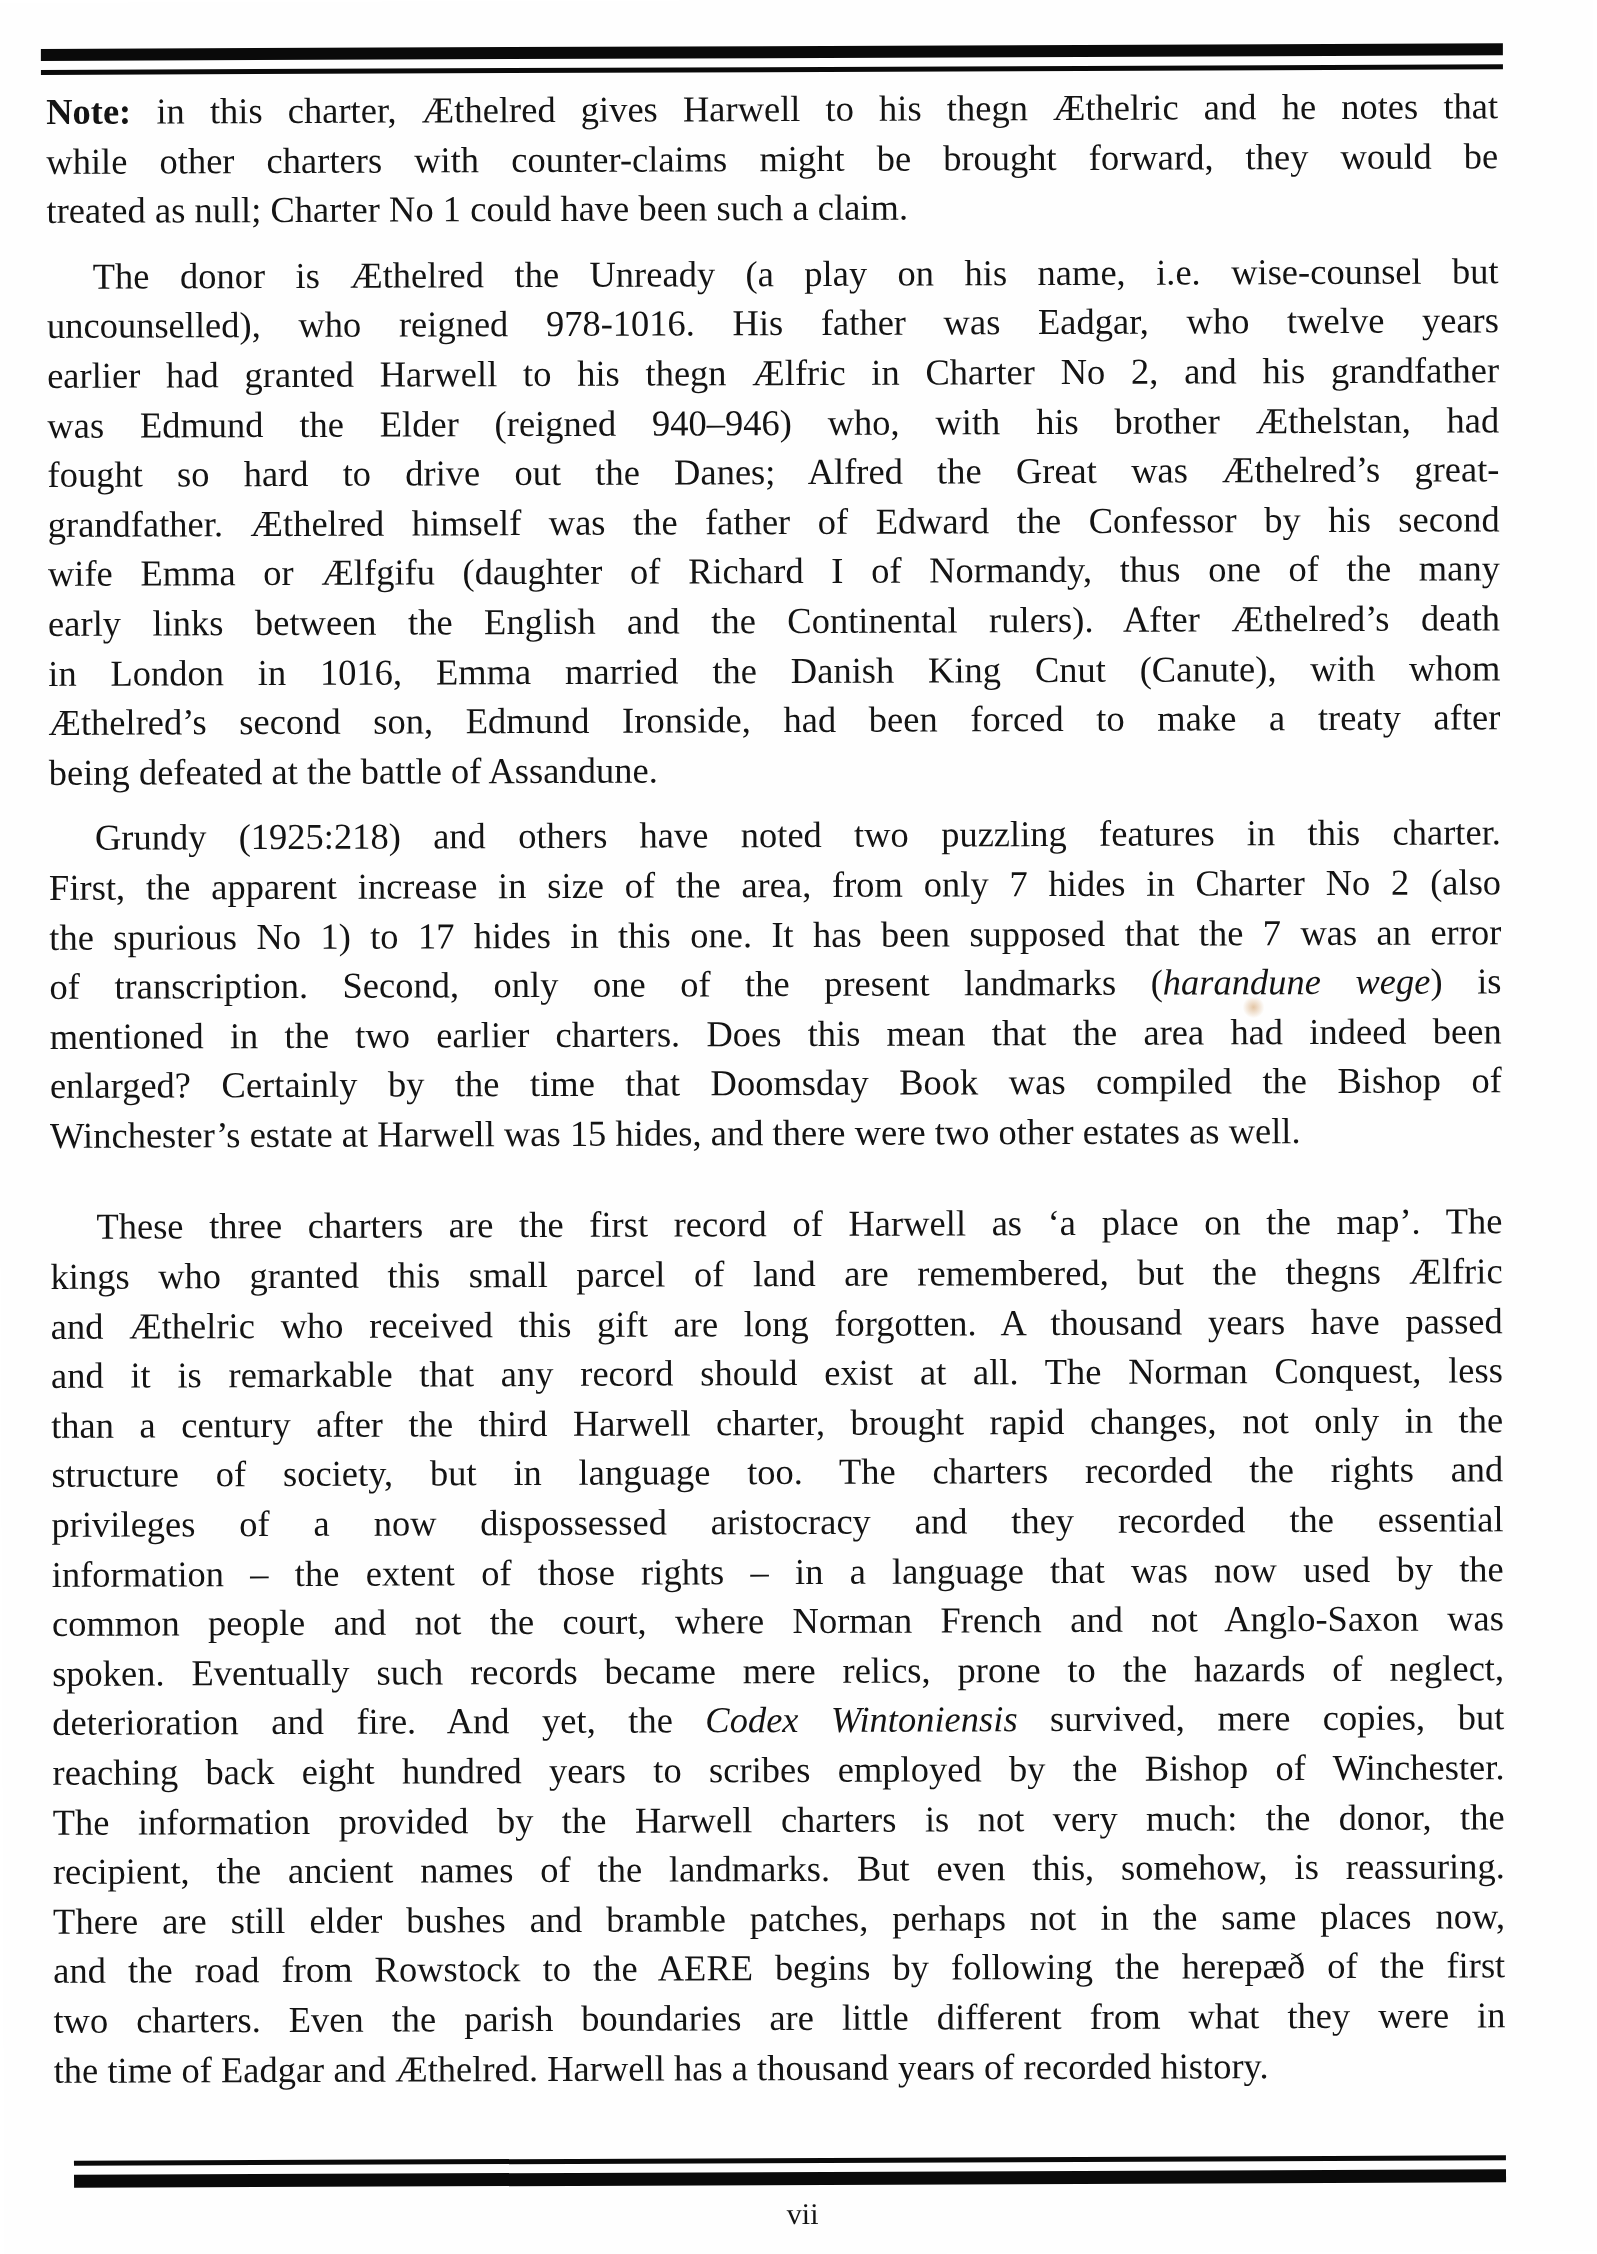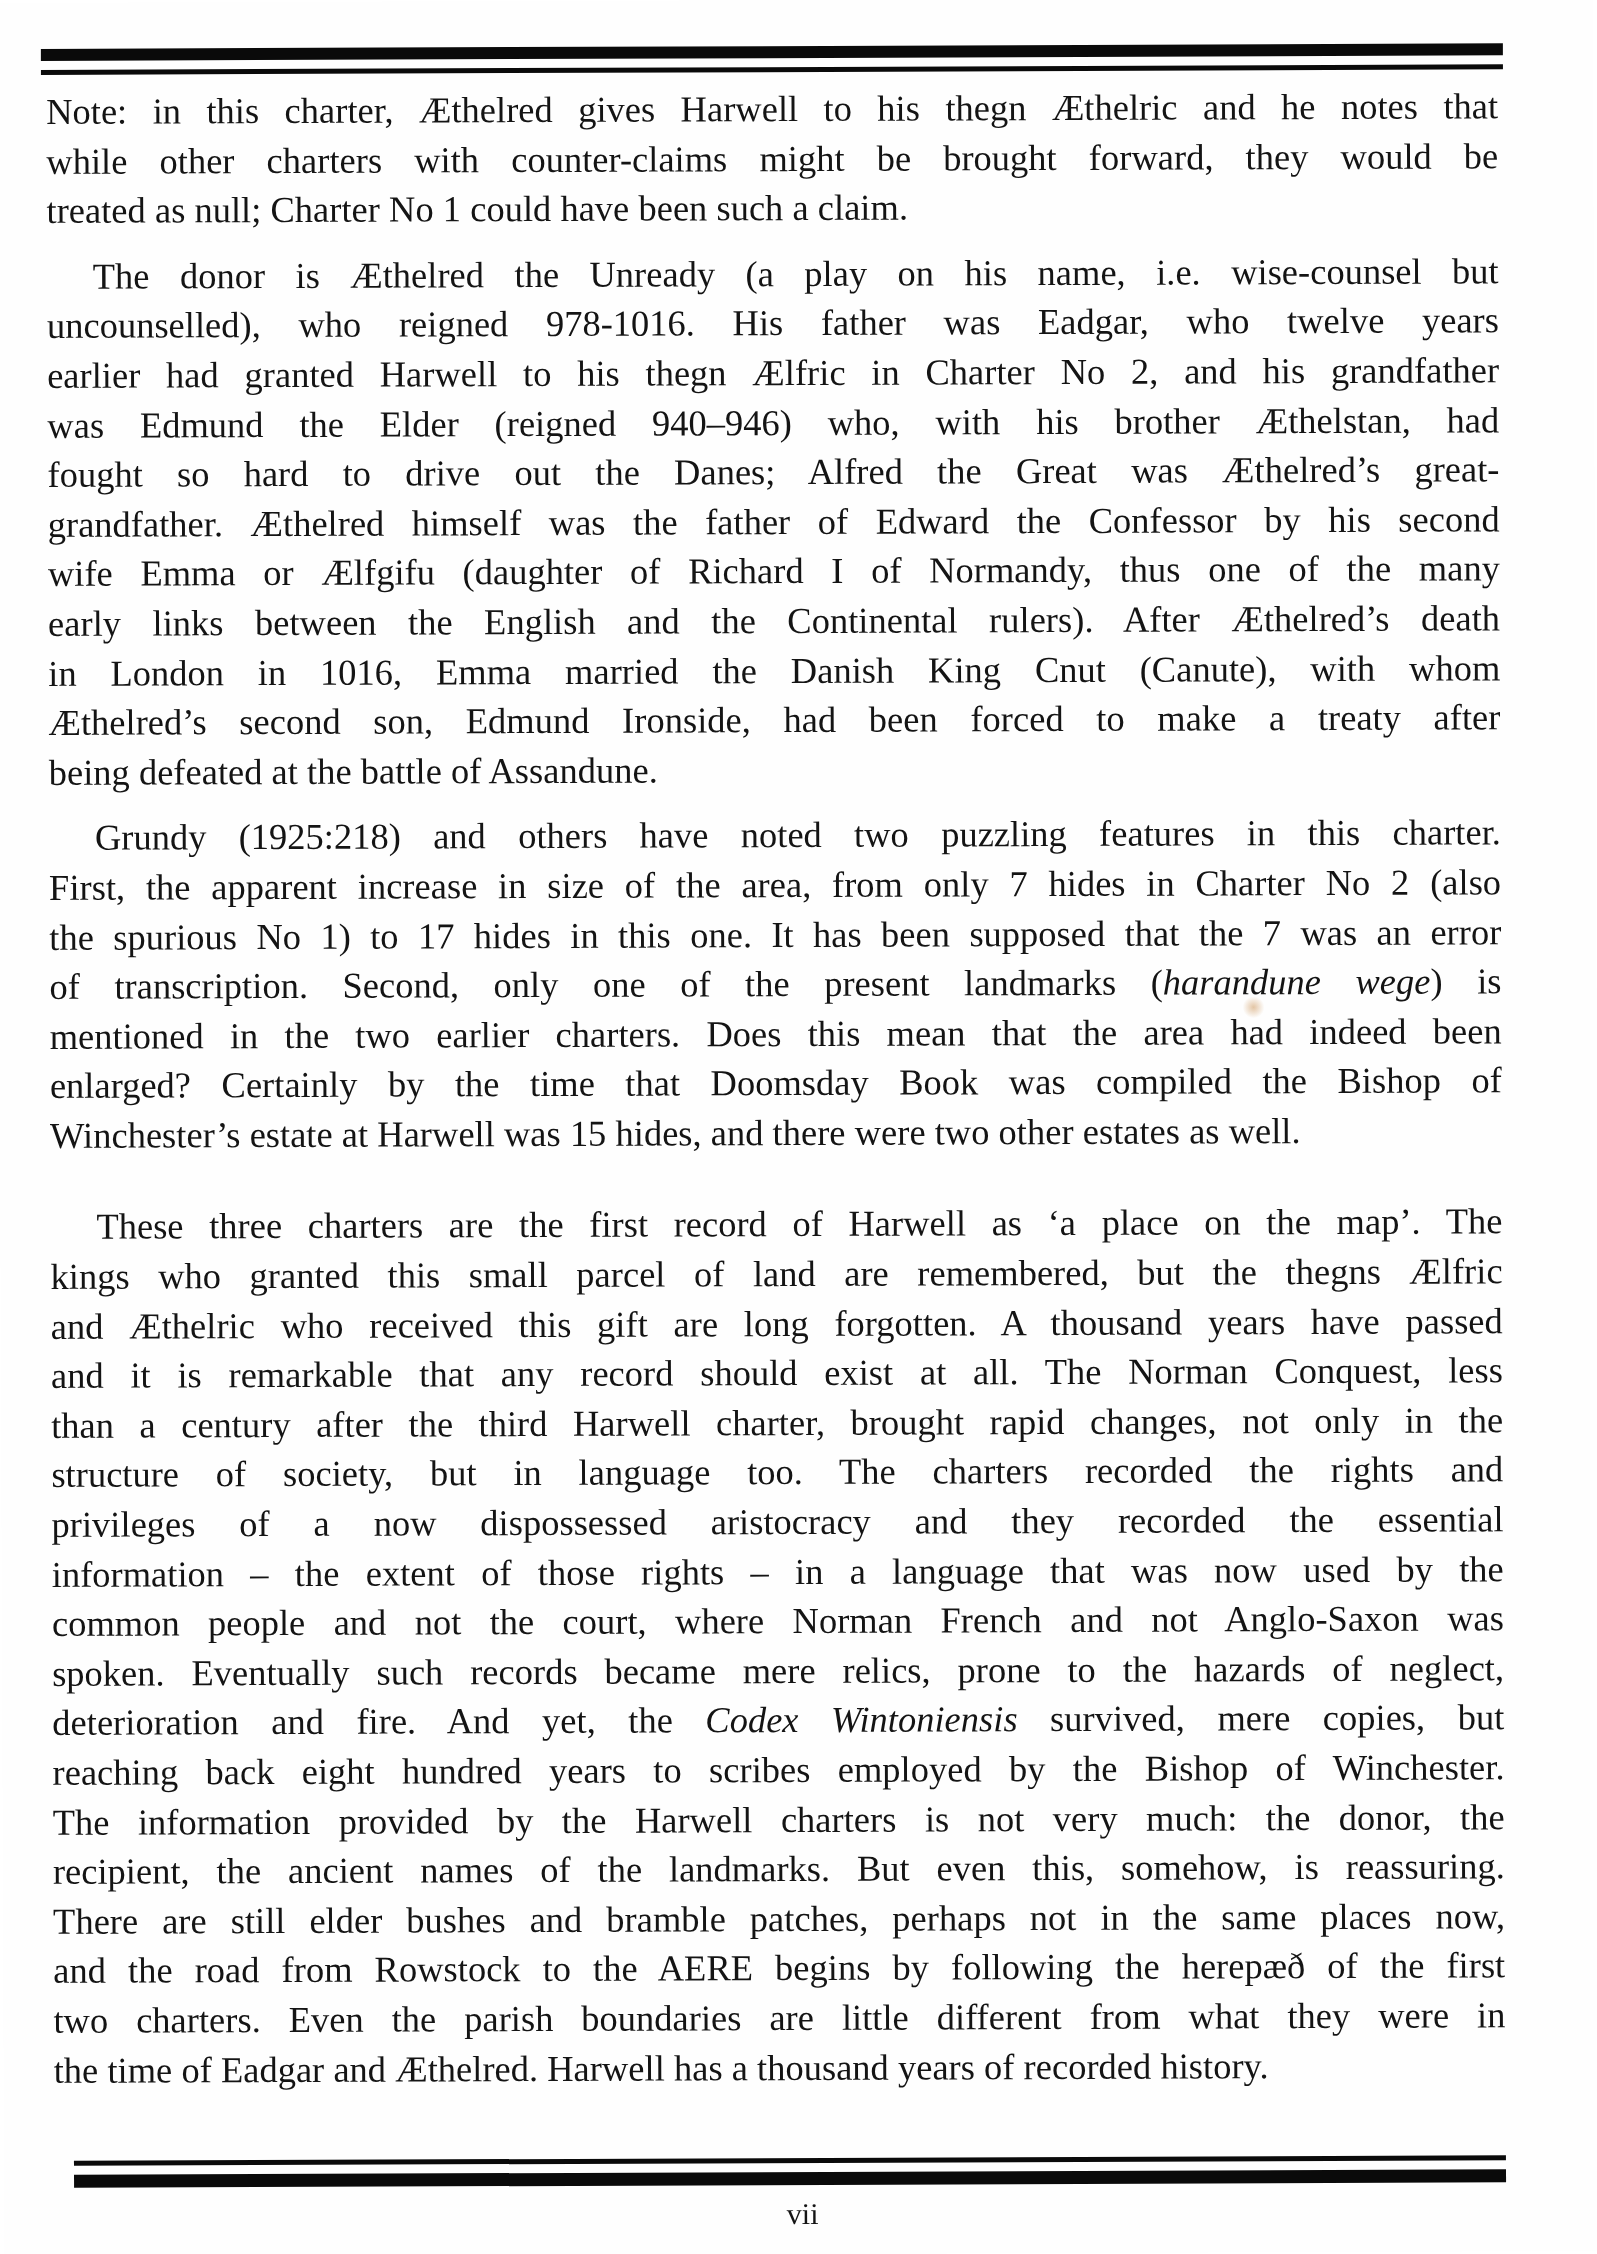--- a/index.html
+++ b/index.html
@@ -24,21 +24,21 @@
   .para { margin: 0; }
   .para + .para { margin-top: 16px; }
   .para.gap-large { margin-top: 42px; }
   .line {
     display: block; text-align: justify; text-align-last: justify;
     white-space: nowrap; height: 49.6px;
   }
   .line.last { text-align-last: left; }
   .line.indent { padding-left: 46px; }
   .line > span { white-space: normal; }
-  .bold { font-weight: normal; }
+  .bold { font-weight: bold; }
   .ital { font-style: italic; }
   .stain {
     position: absolute; left: 1243px; top: 998px; width: 22px; height: 22px;
     border-radius: 50%; background: radial-gradient(circle, rgba(205,150,90,0.55), rgba(205,150,90,0) 70%);
   }
   .page-number {
     position: absolute; left: 0; width: 1597px; top: 2197px; text-align: center;
     font-family: "Liberation Serif", "DejaVu Serif", serif; font-size: 30px; color: #141414;
   }
 </style>

